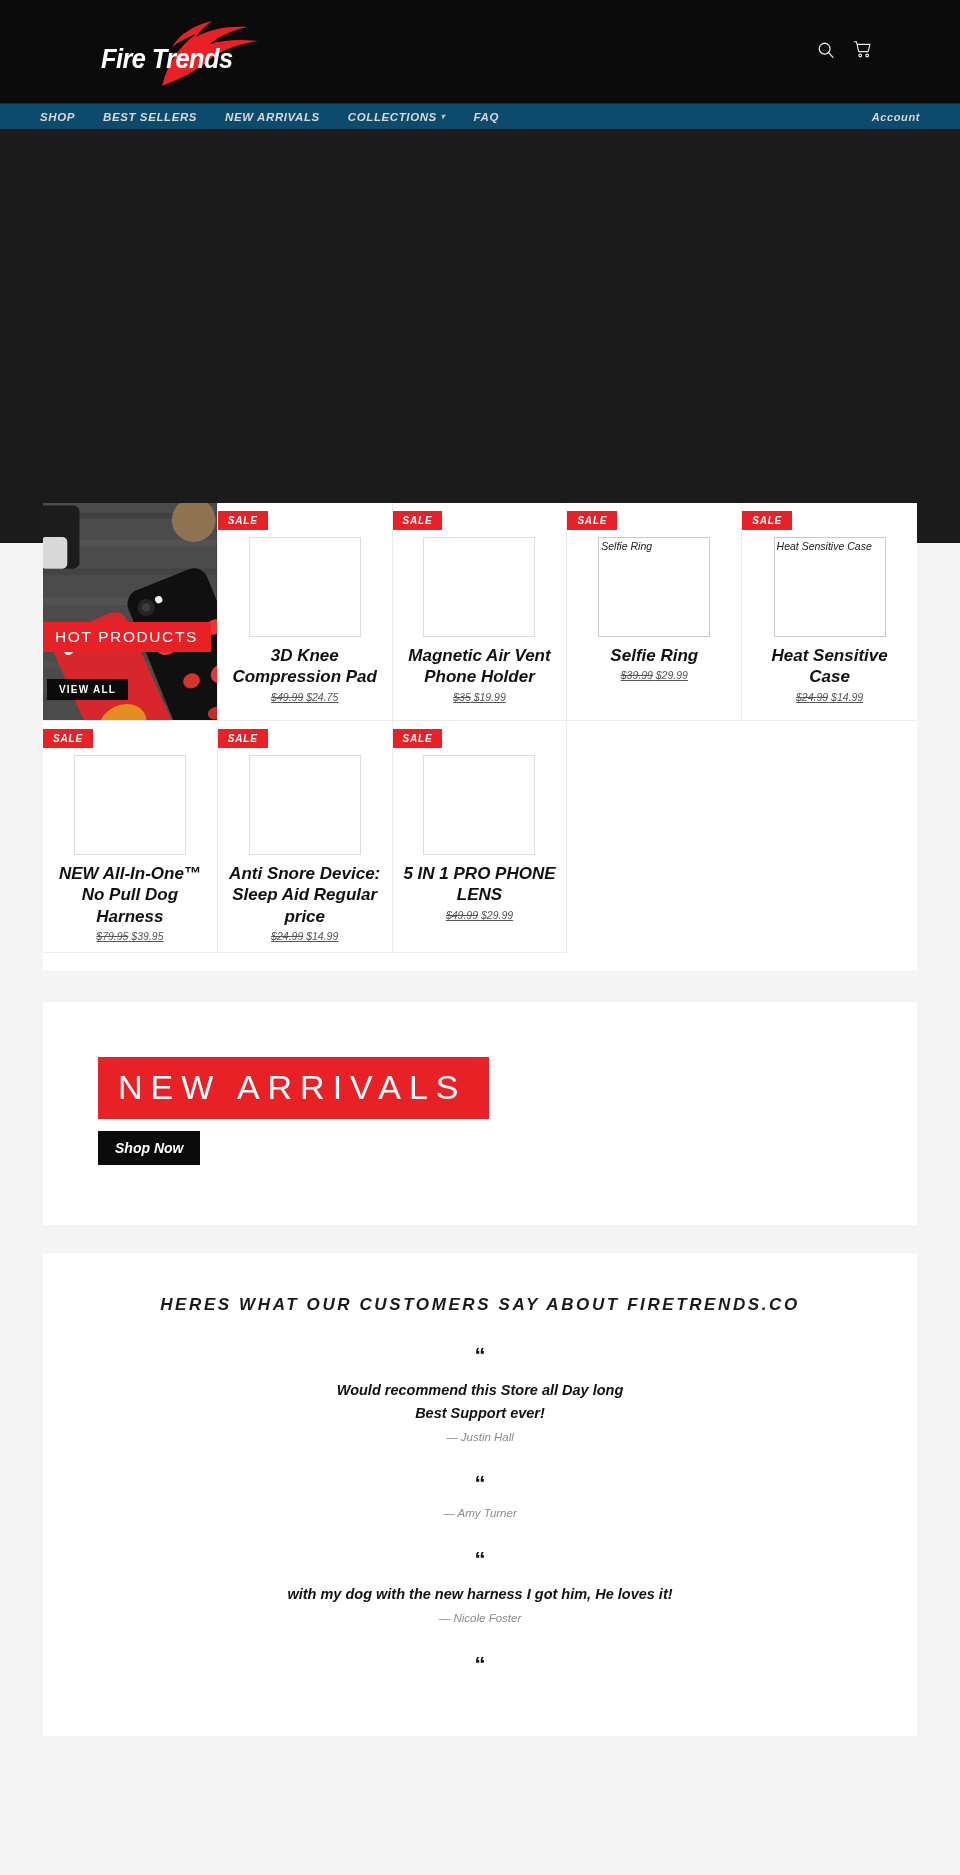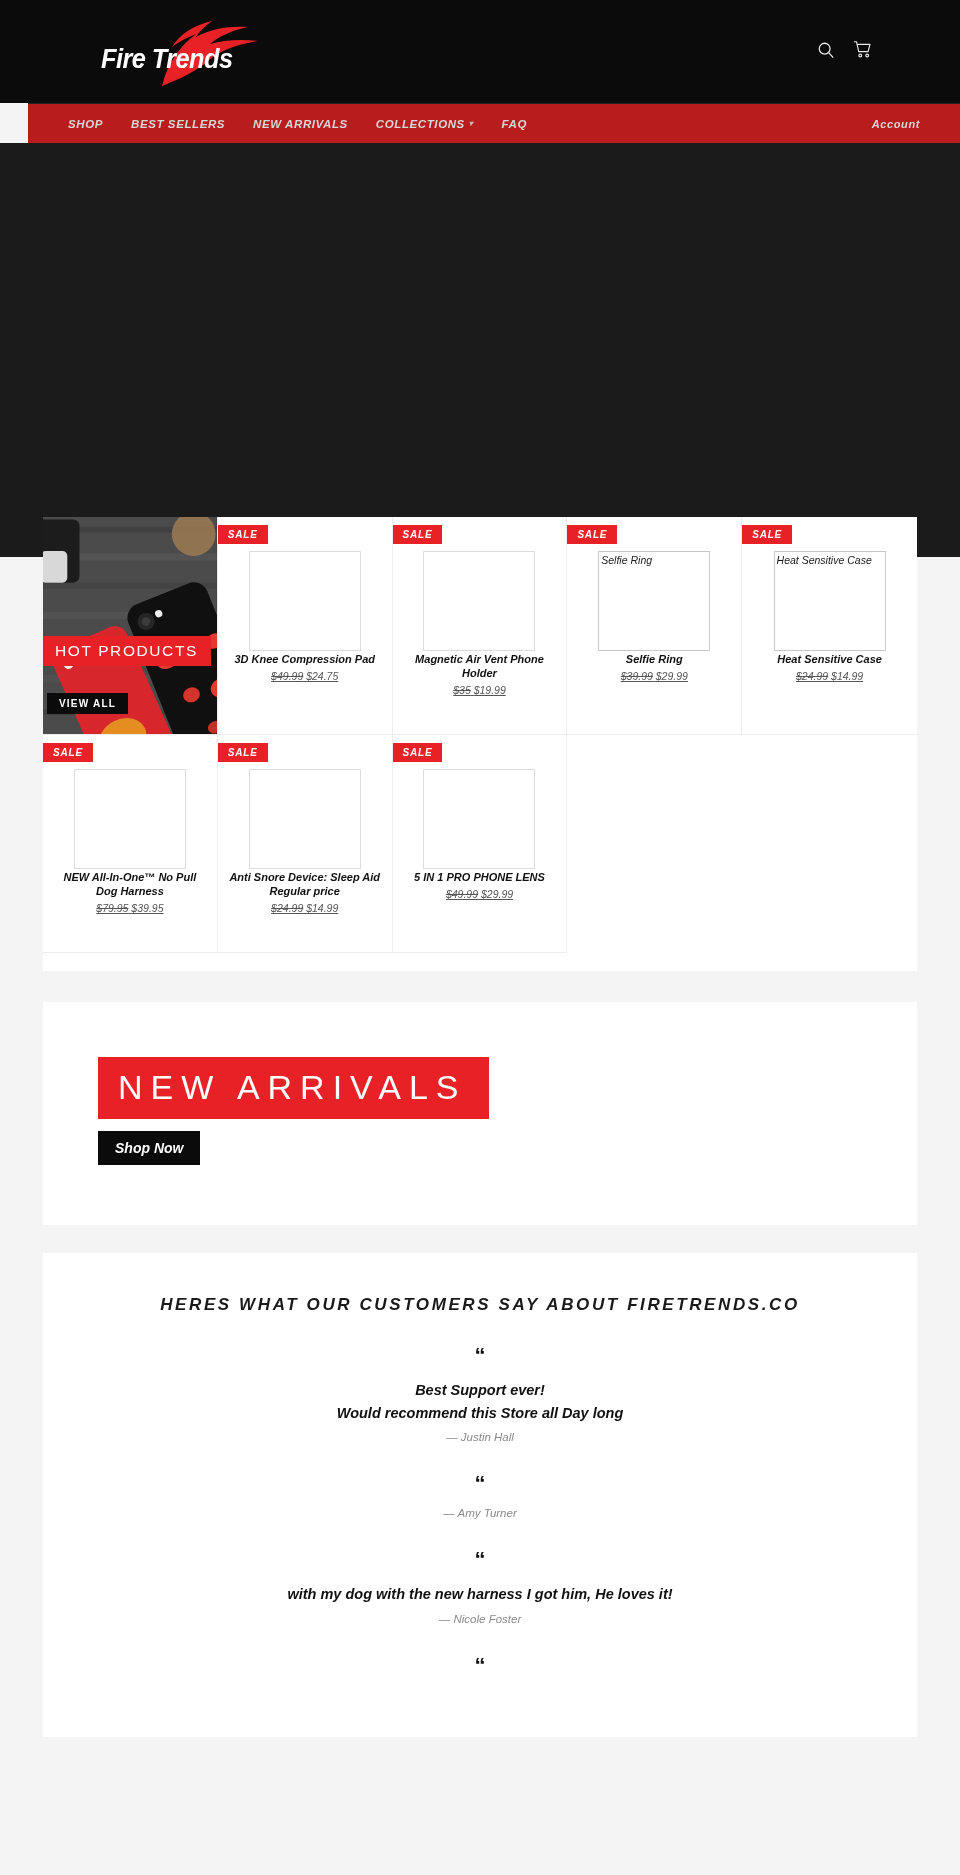--- a/index.html
+++ b/index.html
@@ -46,27 +46,26 @@
     right: 88px;
     top: 40px;
     display: flex;
     align-items: center;
     gap: 18px;
   }
   .hdr-icon { display: block; cursor: pointer; opacity: .92; }
 
   
   .site-nav {
-    background: #b91c1c;
+    background: #0c4a6e;
     border-top: 1px solid #242424;
-    height: 40px;
-    display: flex;
-    align-items: center;
-    position: relative;
-    margin-left: 28px;
+    height: 26px;
+    display: flex;
+    align-items: center;
+    position: relative;
   }
   .nav-left {
     display: flex;
     align-items: center;
     gap: 28px;
     padding-left: 40px;
   }
   .nav-link {
     color: #d8d8d8;
     font-size: 11.5px;
@@ -174,22 +173,22 @@
   }
   .alt-text {
     position: absolute;
     left: 2px; top: 2px;
     font-size: 10.5px;
     font-style: italic;
     color: #1a1a1a;
     white-space: nowrap;
   }
   .prod-name {
-    margin-top: 2px;
-    font-size: 11px;
+    margin-top: 8px;
+    font-size: 17px;
     font-weight: bold;
     font-style: italic;
     color: #111;
     text-align: center;
     line-height: 1.25;
   }
   .prod-price {
     margin-top: 3px;
     font-size: 10.5px;
     font-style: italic;
@@ -440,22 +439,22 @@
 <section class="arrivals-section">
   <div class="arrivals-title">NEW ARRIVALS</div>
   <div><span class="arrivals-btn">Shop Now</span></div>
 </section>
 
 <section class="testimonials">
   <h2 class="testi-heading">HERES WHAT OUR CUSTOMERS SAY ABOUT FIRETRENDS.CO</h2>
 
   <div class="testi">
     <div class="testi-quote">“</div>
+    <div class="testi-line">Would recommend this Store all Day long</div>
     <div class="testi-line">Best Support ever!</div>
-    <div class="testi-line">Would recommend this Store all Day long</div>
     <div class="testi-author">— Justin Hall</div>
   </div>
 
   <div class="testi">
     <div class="testi-quote">“</div>
     <div class="testi-author">— Amy Turner</div>
   </div>
 
   <div class="testi">
     <div class="testi-quote">“</div>

